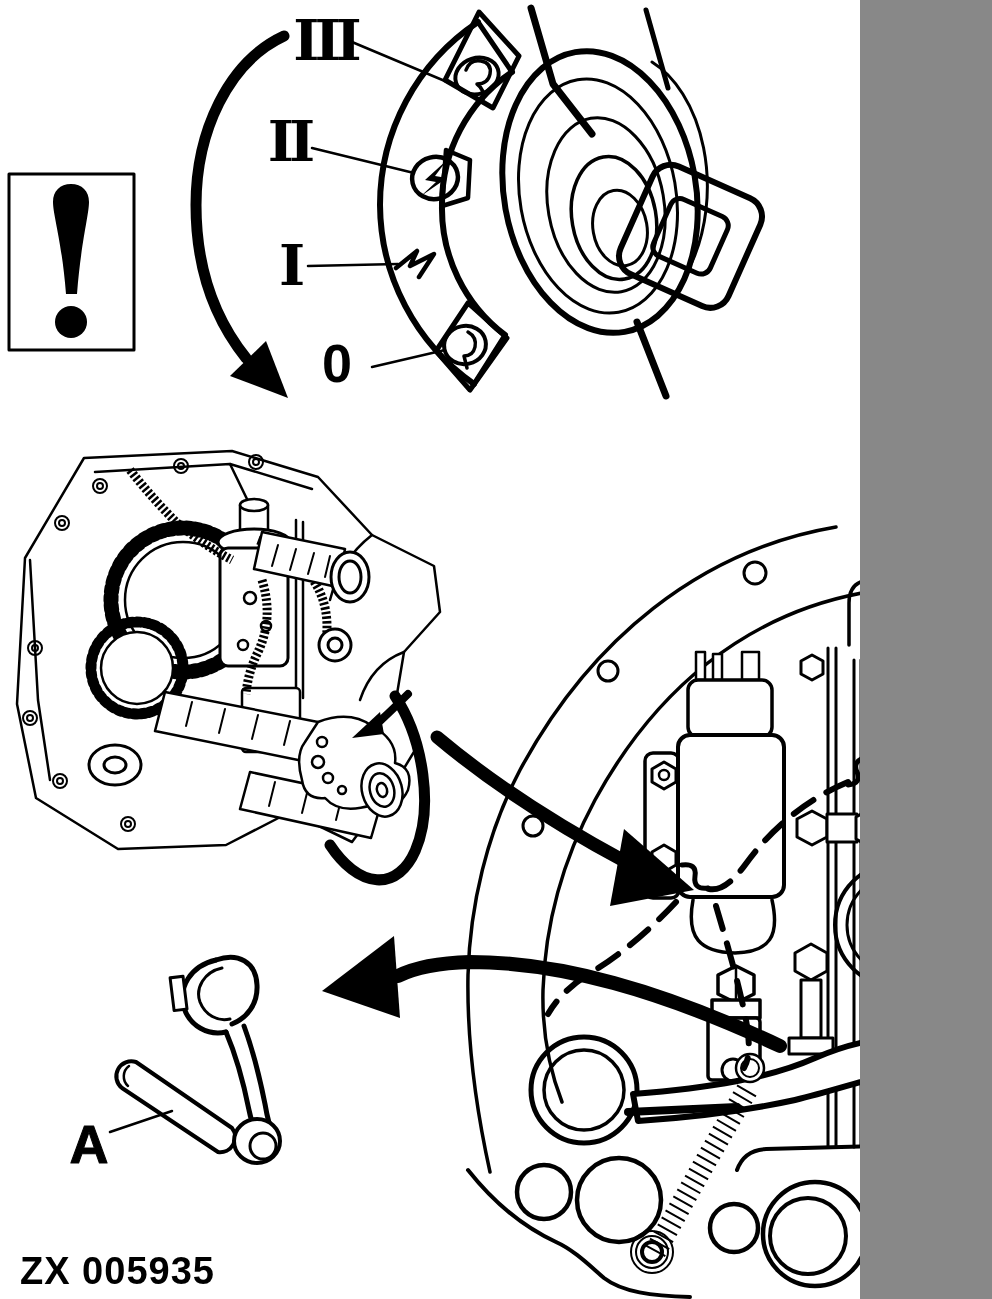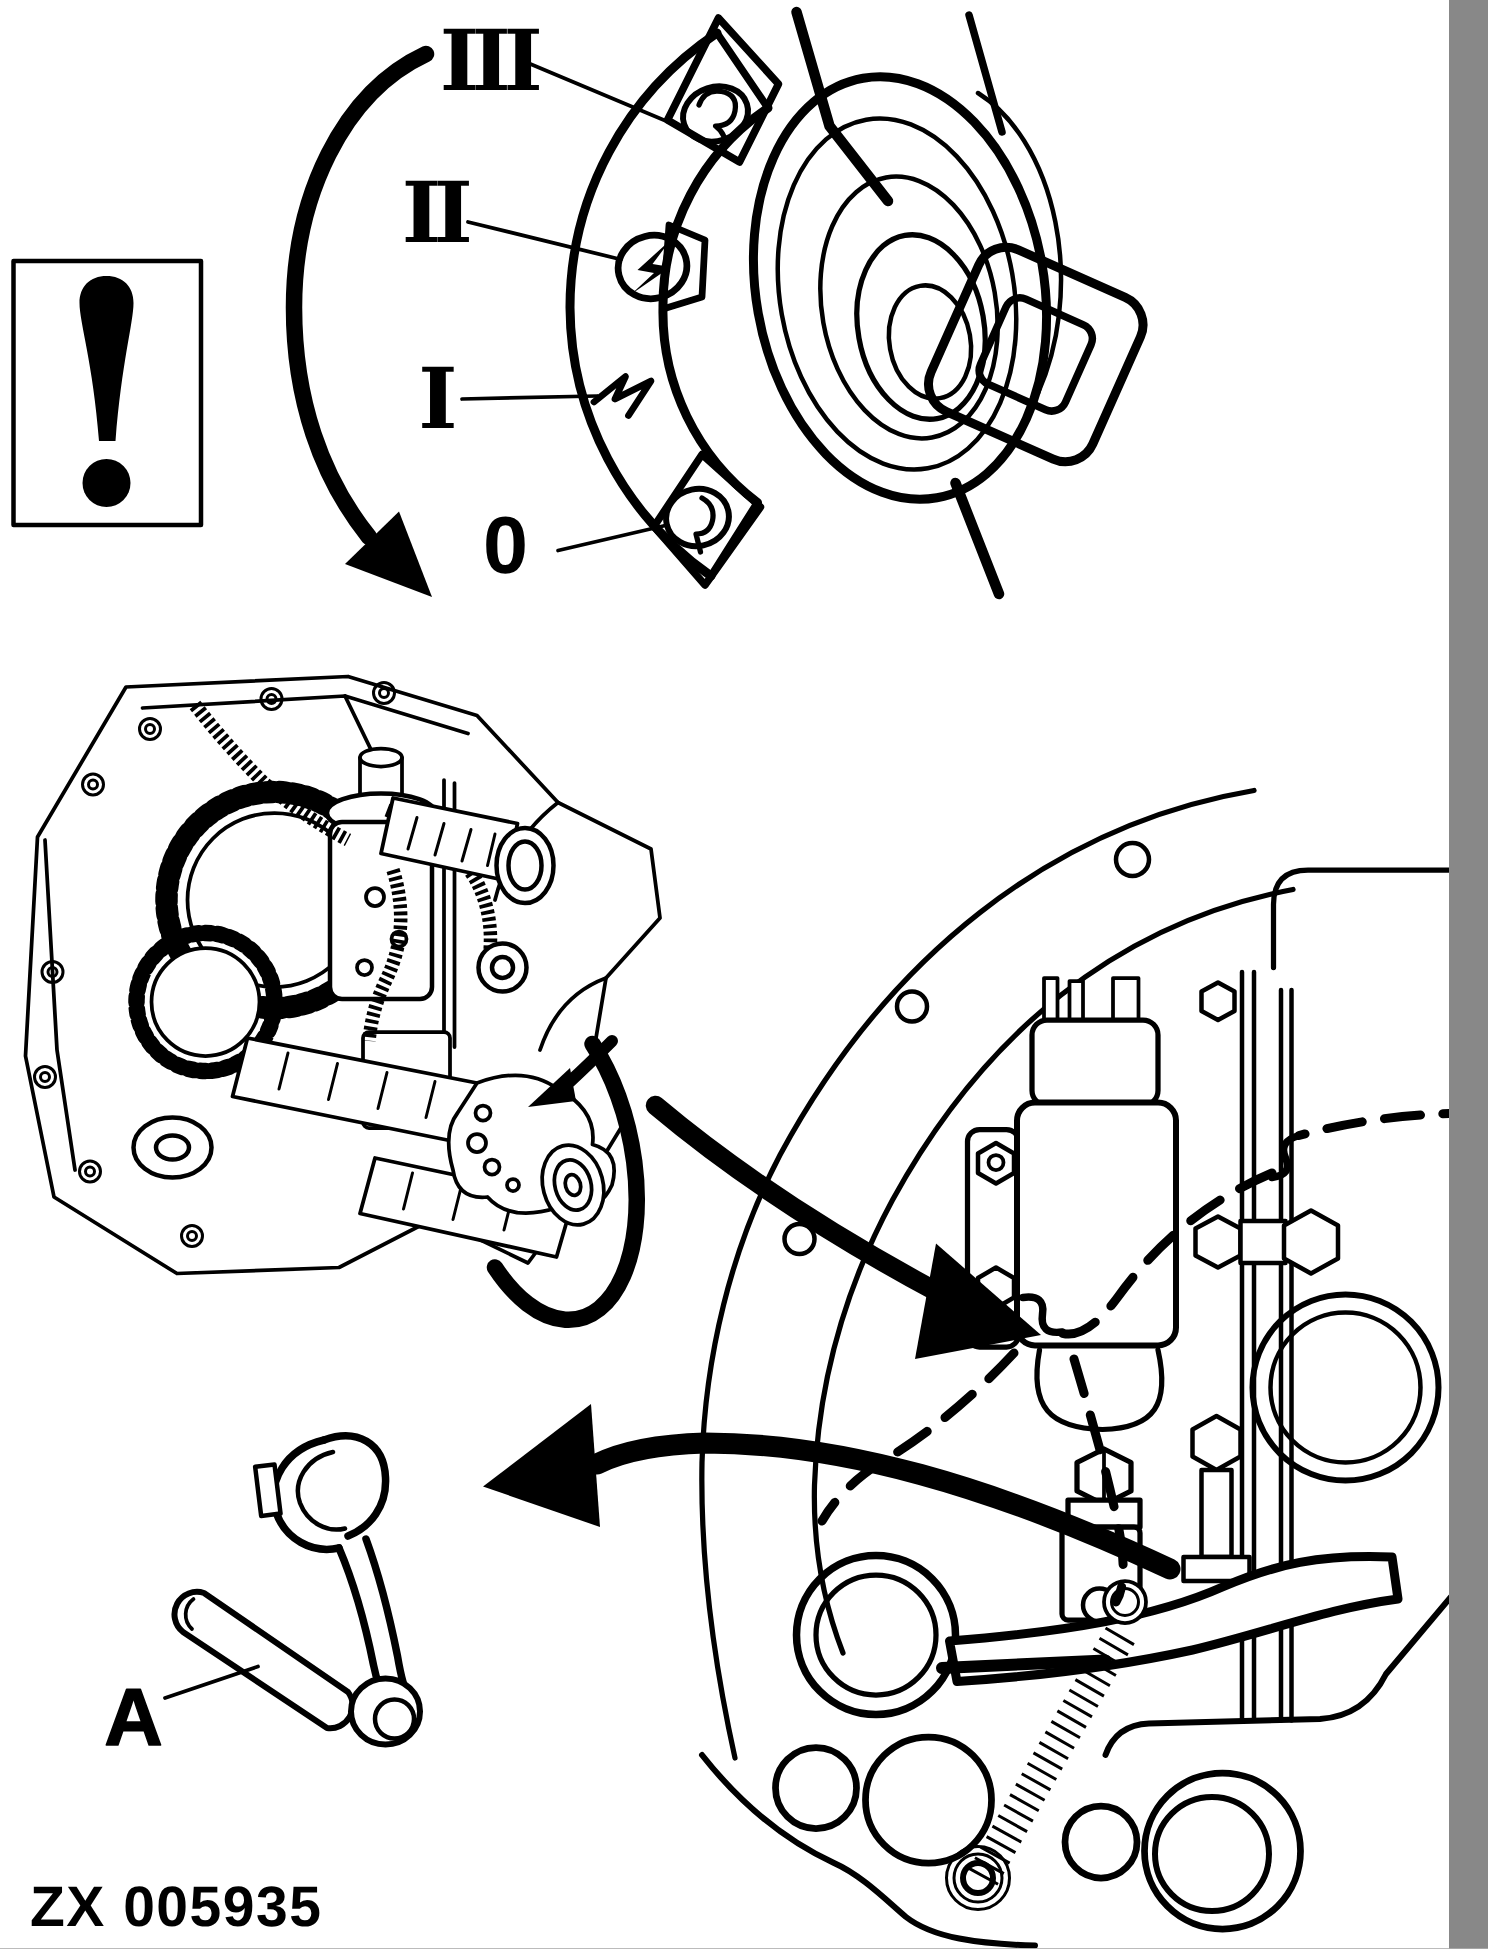--- a/index.html
+++ b/index.html
@@ -1,16 +1,16 @@
 <!DOCTYPE html>
 <html><head>
 <meta charset="utf-8">
 <style>
   html,body{margin:0;padding:0;background:#888;}
-  .page{position:relative;width:966px;height:1299px;background:#ffffff;overflow:hidden;
+  .page{position:relative;width:860px;height:1299px;background:#ffffff;overflow:hidden;
         font-family:"Liberation Sans",sans-serif;}
   svg{position:absolute;left:0;top:0;}
   .ink{stroke:#000;fill:none;stroke-linecap:round;stroke-linejoin:round;}
   text{fill:#000;}
   .roman{font-family:"DejaVu Serif",serif;font-weight:bold;}
   .sans{font-family:"Liberation Sans",sans-serif;font-weight:bold;}
 </style>
 </head>
 <body>
 

